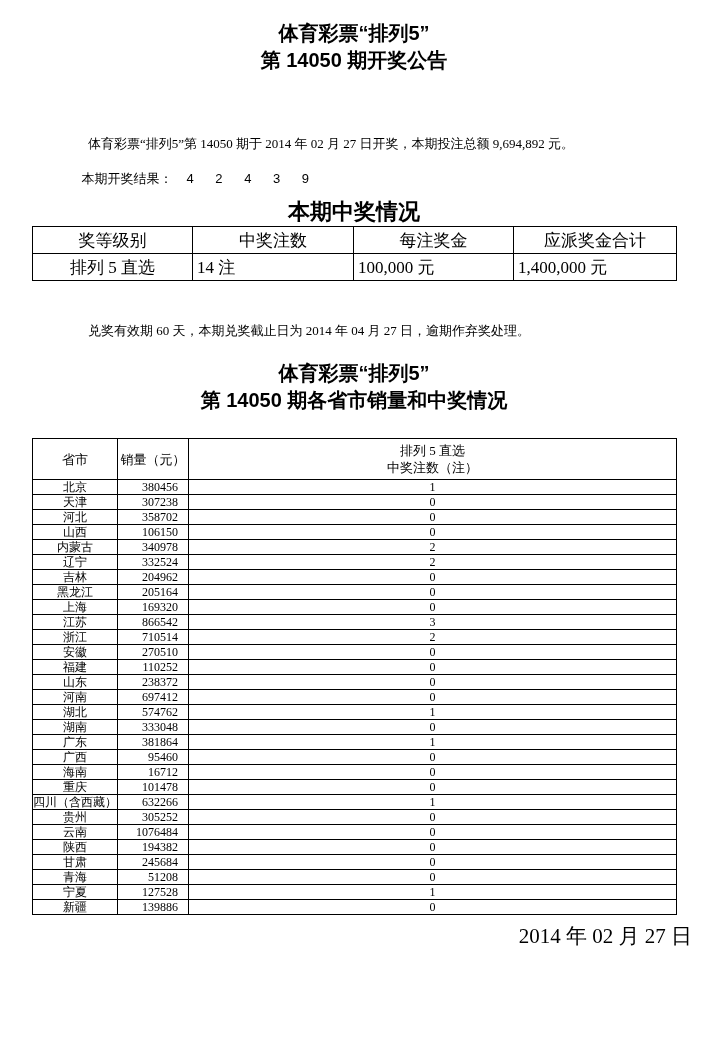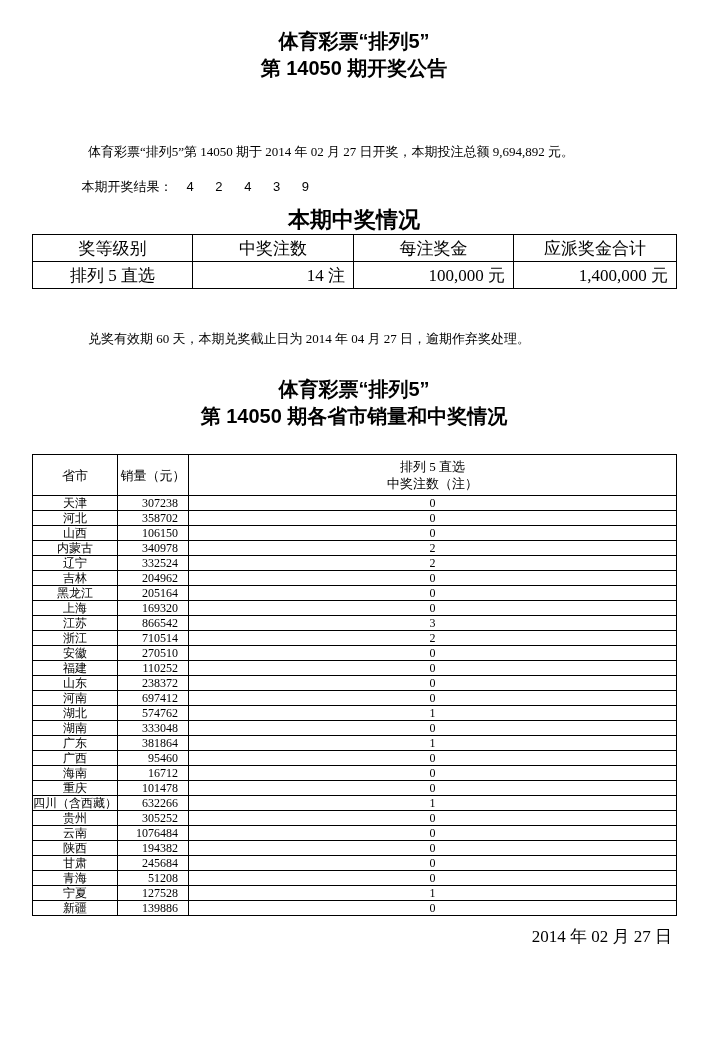--- a/index.html
+++ b/index.html
@@ -6,21 +6,21 @@
   .page {
     position: relative;
     width: 708px;
     height: 1061px;
     background: #ffffff;
     color: #000000;
     font-family: "Liberation Serif", "DejaVu Serif", serif;
     overflow: hidden;
   }
   .doc-title {
-    margin: 8px;
+    margin: 0;
     padding-top: 20px;
     text-align: center;
     font-family: "Liberation Sans", "DejaVu Sans", sans-serif;
     font-weight: bold;
     font-size: 20px;
     line-height: 27px;
   }
   .doc-title.second { padding-top: 12px; }
   .body-text {
     margin: 0 38px 0 62px;
@@ -47,21 +47,21 @@
   }
   .prize-table td {
     border: 1px solid #000000;
     height: 26px;
     padding: 0 4px;
     overflow: hidden;
     white-space: nowrap;
   }
   .prize-table .hdr td { text-align: center; font-family: Liberation Serif, serif; }
   .prize-table .cell-level { text-align: center; }
-  .prize-table .cell-num { text-align: right; padding-right: 8px; }
+  .prize-table .cell-num { padding-right: 8px; }
   .redeem { margin-top: 32px; text-indent: 2em; }
   .sales-table {
     margin: 24px auto 0 32px;
     width: 644px;
     font-size: 12px;
   }
   .sales-table td {
     border: 1px solid #000000;
     height: 14px;
     line-height: 14px;
@@ -72,23 +72,23 @@
   .sales-table .hdr td {
     height: 40px;
     font-size: 13px;
     line-height: 17px;
     text-align: center;
   }
   .sales-table .col-prov { text-align: center; }
   .sales-table .col-sales { text-align: right; padding-right: 10px; }
   .sales-table .col-count { text-align: center; }
   .footer-date {
-    margin: 10px 36px 0 0;
+    margin: 10px 16px 0 0;
     text-align: right;
-    font-size: 17px;
+    font-size: 21px;
     line-height: 22px;
   }
 </style>
 </head>
 <body>
 
 <div class="page">
 
   <h1 class="doc-title">
     <span>体育彩票“排列5”</span><br>
@@ -136,20 +136,25 @@
         <col style="width:85px">
         <col style="width:71px">
         <col style="width:488px">
       </colgroup>
     <tbody>
       <tr class="hdr">
         <td>省市</td>
         <td>销量（元）</td>
         <td><span>排列 5 直选</span><br><span>中奖注数（注）</span></td>
       </tr>
+    <tr>
+          <td class="col-prov">北京</td>
+          <td class="col-sales">380456</td>
+          <td class="col-count">1</td>
+        </tr>
         <tr>
           <td class="col-prov">天津</td>
           <td class="col-sales">307238</td>
           <td class="col-count">0</td>
         </tr>
         <tr>
           <td class="col-prov">河北</td>
           <td class="col-sales">358702</td>
           <td class="col-count">0</td>
         </tr>

